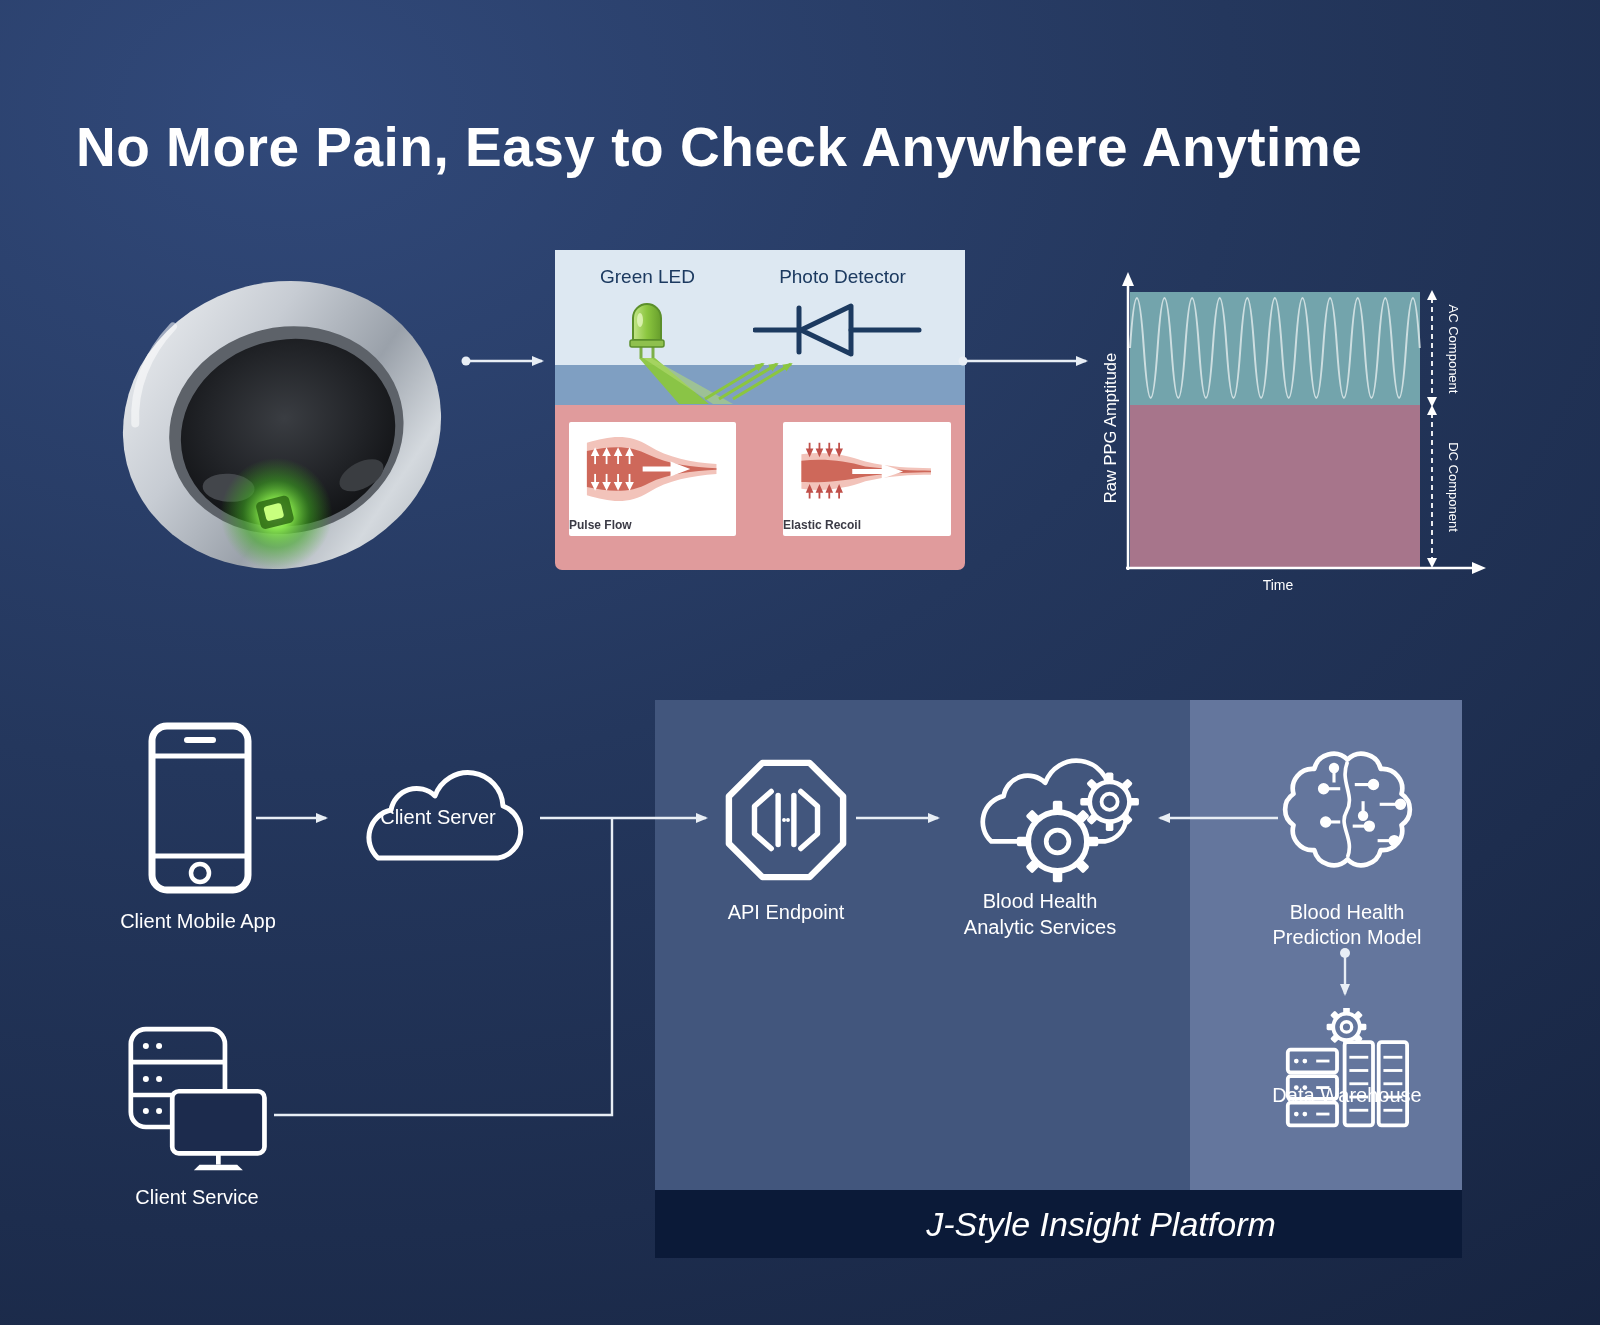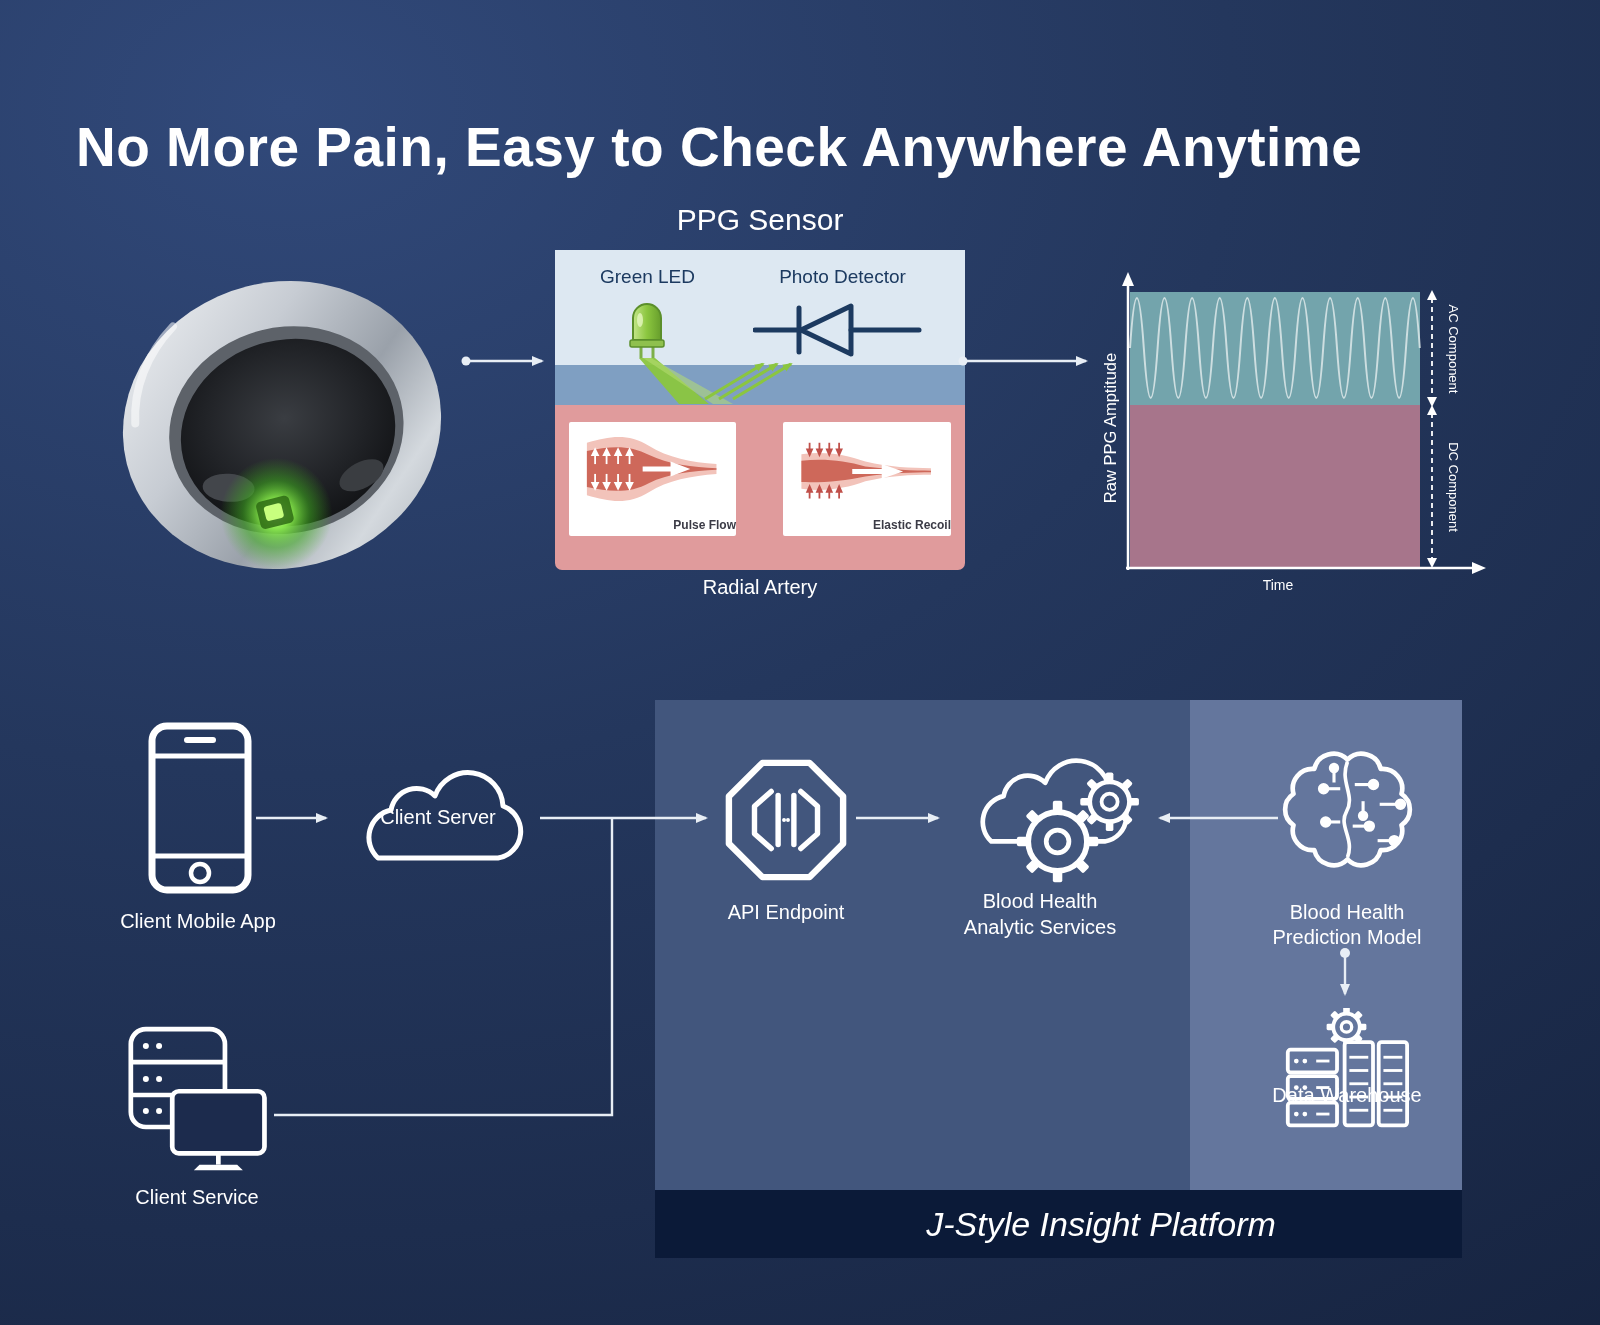--- a/index.html
+++ b/index.html
@@ -11,21 +11,21 @@
   }
   .abs{position:absolute;}
   .lbl{position:absolute;color:#fff;font-size:20px;text-align:center;z-index:5;}
   #main-title{position:absolute;left:76px;top:78px;color:#fff;font-size:55px;font-weight:700;letter-spacing:.5px;z-index:5;}
   #ppg-title{position:absolute;left:555px;top:203px;width:410px;text-align:center;color:#fff;font-size:30px;z-index:5;}
   .sensor-box{background:#e09b9c;z-index:2;border-radius:7px;}
   .layer-top{position:absolute;left:0;top:0;width:410px;height:115px;background:#dde8f2;}
   .layer-skin{position:absolute;left:0;top:115px;width:410px;height:40px;background:#7f9fc2;}
   .sensor-lbl{position:absolute;color:#1c3a60;font-size:19px;text-align:center;z-index:3;}
   .tissue-box{position:absolute;top:172px;height:114px;background:#fff;border-radius:2px;z-index:2;}
-  .tissue-cap{position:absolute;bottom:4px;left:0;width:100%;text-align:right;color:#3b3b46;font-size:12px;font-weight:700;}
+  .tissue-cap{position:absolute;bottom:4px;left:0;width:100%;text-align:left;color:#3b3b46;font-size:12px;font-weight:700;}
   .panel{position:absolute;z-index:1;}
   #panel-main{left:655px;top:700px;width:807px;height:490px;background:#42567d;}
   #panel-right{left:1190px;top:700px;width:272px;height:490px;background:#64769d;}
   #platform-bar{left:655px;top:1190px;width:807px;height:68px;background:#0b1a38;z-index:2;}
   #platform-label{position:absolute;left:655px;top:1190px;width:807px;height:68px;line-height:68px;text-align:center;
     padding-left:85px;box-sizing:border-box;color:#fff;font-size:34px;z-index:3;font-style:italic;}
   .rot-ccw{transform:rotate(-90deg);}
   .rot-cw{transform:rotate(90deg);}
   .chart-lbl{position:absolute;color:#fff;z-index:5;text-align:center;}
   svg.connectors{position:absolute;left:0;top:0;z-index:3;pointer-events:none;}
@@ -70,21 +70,20 @@
       <ellipse cx="191" cy="186" rx="108" ry="93" fill="url(#ringInner)"></ellipse>
       <path d="M45,140 a150,132 0 0 1 60,-85" stroke="#ffffff" stroke-width="8" fill="none" opacity="0.55" stroke-linecap="round"></path>
       <ellipse cx="120" cy="225" rx="26" ry="14" fill="#43464b" transform="rotate(18 120 225)"></ellipse>
       <ellipse cx="252" cy="245" rx="24" ry="13" fill="#3a3d41" transform="rotate(-14 252 245)"></ellipse>
       <circle cx="160" cy="262" r="56" fill="url(#glow)"></circle>
       <rect x="142" y="246" width="34" height="28" rx="5" fill="#2e6b14" opacity="0.85"></rect>
       <rect x="149" y="252" width="18" height="15" rx="3" fill="#c8ff7e"></rect>
     </g>
   </svg>
 
-  <div id="ppg-title">PPG Sensor</div>
 
   <div class="abs sensor-box" style="left:555px;top:250px;width:410px;height:320px">
     <div class="layer-top"></div>
     <div class="layer-skin"></div>
 
     <div class="sensor-lbl" style="left:20px;top:16px;width:145px">Green LED</div>
     <div class="sensor-lbl" style="left:200px;top:16px;width:175px">Photo Detector</div>
 
     <svg class="abs" style="left:70px;top:46px;z-index:3" width="44" height="64" viewBox="0 0 44 64">
       <defs>
@@ -173,21 +172,20 @@
             <polygon points="33,78 39,78 36,71"></polygon>
           <line x1="48" y1="86" x2="48" y2="76"></line>
             <polygon points="45,78 51,78 48,71"></polygon>
         </g>
         <polygon points="64,50 100,50 100,44 126,53 100,62 100,56 64,56" fill="#fff"></polygon>
       </svg>
       <div class="tissue-cap">Elastic Recoil</div>
     </div>
   </div>
 
-  <div class="lbl" style="left:555px;top:576px;width:410px">Radial Artery</div>
 
   <svg class="abs icon" style="left:1100px;top:270px" width="400" height="330" viewBox="0 0 400 330">
     <rect x="30" y="22" width="290" height="113" fill="#73a4ac"></rect>
     <rect x="30" y="135" width="290" height="163" fill="#a7758b"></rect>
     <path fill="none" stroke="#e3ecee" stroke-width="2" opacity="0.8" d="M30,78 q6.9,-100 13.8,0 q6.9,100 13.8,0 q6.9,-100 13.8,0 q6.9,100 13.8,0 q6.9,-100 13.8,0 q6.9,100 13.8,0 q6.9,-100 13.8,0 q6.9,100 13.8,0 q6.9,-100 13.8,0 q6.9,100 13.8,0 q6.9,-100 13.8,0 q6.9,100 13.8,0 q6.9,-100 13.8,0 q6.9,100 13.8,0 q6.9,-100 13.8,0 q6.9,100 13.8,0 q6.9,-100 13.8,0 q6.9,100 13.8,0 q6.9,-100 13.8,0 q6.9,100 13.8,0 q6.9,-100 13.8,0"></path>
     <g stroke="#fff" stroke-width="2.5" fill="#fff">
       <line x1="28" y1="300" x2="28" y2="12"></line>
       <polygon points="22,16 34,16 28,2" stroke="none"></polygon>
       <line x1="26" y1="298" x2="378" y2="298"></line>
       <polygon points="372,292 372,304 386,298" stroke="none"></polygon>

